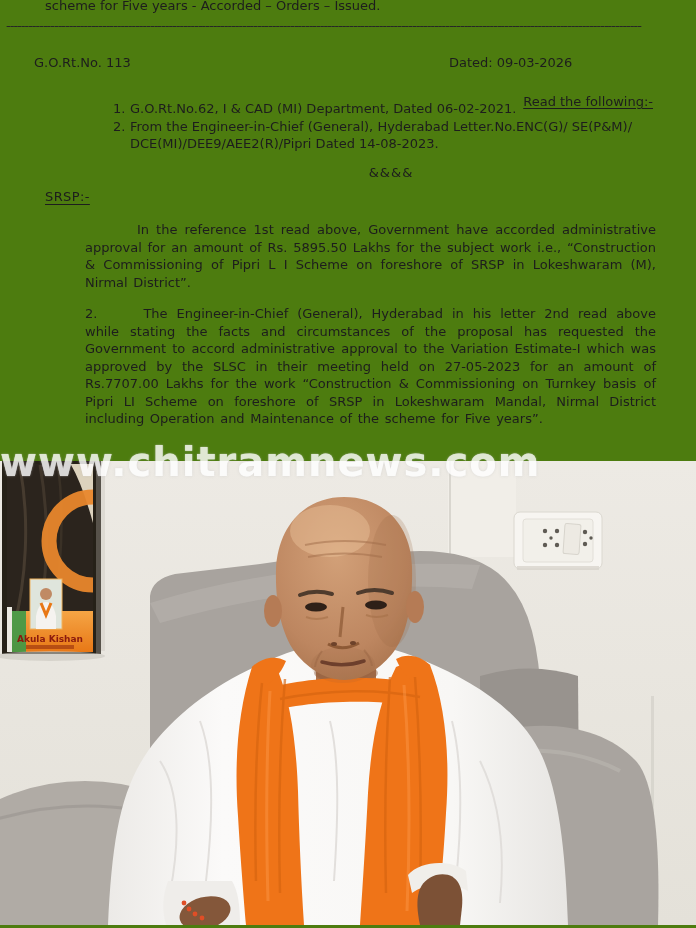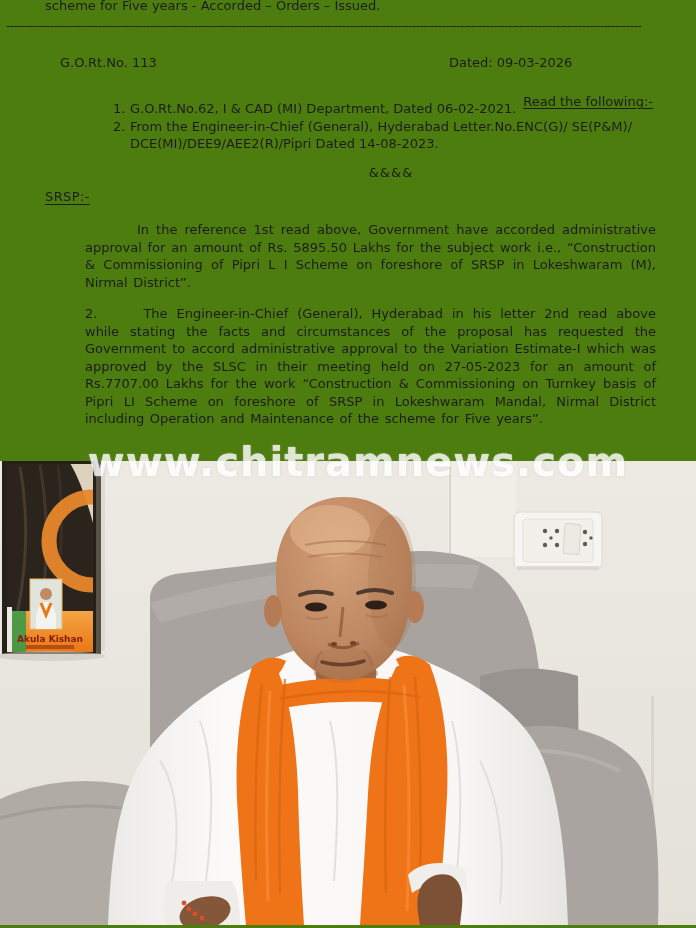--- a/index.html
+++ b/index.html
@@ -8,44 +8,43 @@
     background:#4d7c0f;font-family:"DejaVu Sans","Liberation Sans",sans-serif;
     color:var(--ink,#1d1d1d);
   }
   
   .doc{position:absolute;inset:0;height:461px;font-size:13px;line-height:17.5px;}
   .doc .abs{position:absolute;}
   .cont-line{top:-3px;left:45px;right:30px;white-space:nowrap;overflow:hidden;}
   .divider{top:17px;left:6px;right:6px;white-space:nowrap;overflow:hidden;
            letter-spacing:-1px;font-size:13px;color:#262626;}
   .dept{top:35px;left:0;right:0;text-align:center;font-weight:600;font-size:13.5px;letter-spacing:.2px;}
-  .go-no{top:54px;left:60px;}
+  .go-no{top:54px;left:34px;}
   .dated{top:54px;left:449px;}
   .read-following{top:73px;right:43px;text-decoration:underline;text-underline-offset:2px;margin-top:20px;}
   .refs{top:100px;left:113px;right:40px;}
   .ref-row{display:flex;}
   .ref-num{width:17px;flex:0 0 auto;}
   .ref-text{flex:1;}
   .amp{top:164px;left:86px;right:0;text-align:center;letter-spacing:1px;}
   .order-h{top:188px;left:45px;text-decoration:underline;text-underline-offset:2.5px;letter-spacing:.4px;}
   .para{left:45px;right:40px;text-align:justify;word-spacing:1.5px;margin-left:40px;}
   .p1{top:221px;text-indent:52px;}
   .p2{top:305px;}
   .p3{top:444px;text-align-last:justify;}
   .pnum{margin-right:46px;}
   
   .photo{position:absolute;top:461px;left:0;width:644px;height:464px;z-index:1;}
   .photo svg{display:block;}
   
   .watermark{
-    position:absolute;top:438px;left:0;right:0;z-index:5;text-align:center;
+    position:absolute;top:438px;left:0;right:0;z-index:5;text-align:left;
     font-size:40px;line-height:48px;font-weight:bold;letter-spacing:1px;
     color:var(--watermark,#fff);opacity:.82;pointer-events:none;
     text-shadow:0 0 3px rgba(170,170,170,.45), 0 0 1px rgba(255,255,255,.9);
-    margin-left:20px;
   }
 </style>
 </head>
 <body>
 
 <div class="page">
 
   <section class="doc">
     <div class="abs cont-line">scheme for Five years  - Accorded – Orders – Issued.</div>
     <div class="abs divider">----------------------------------------------------------------------------------------------------------------------------------------------------------------------------</div>

